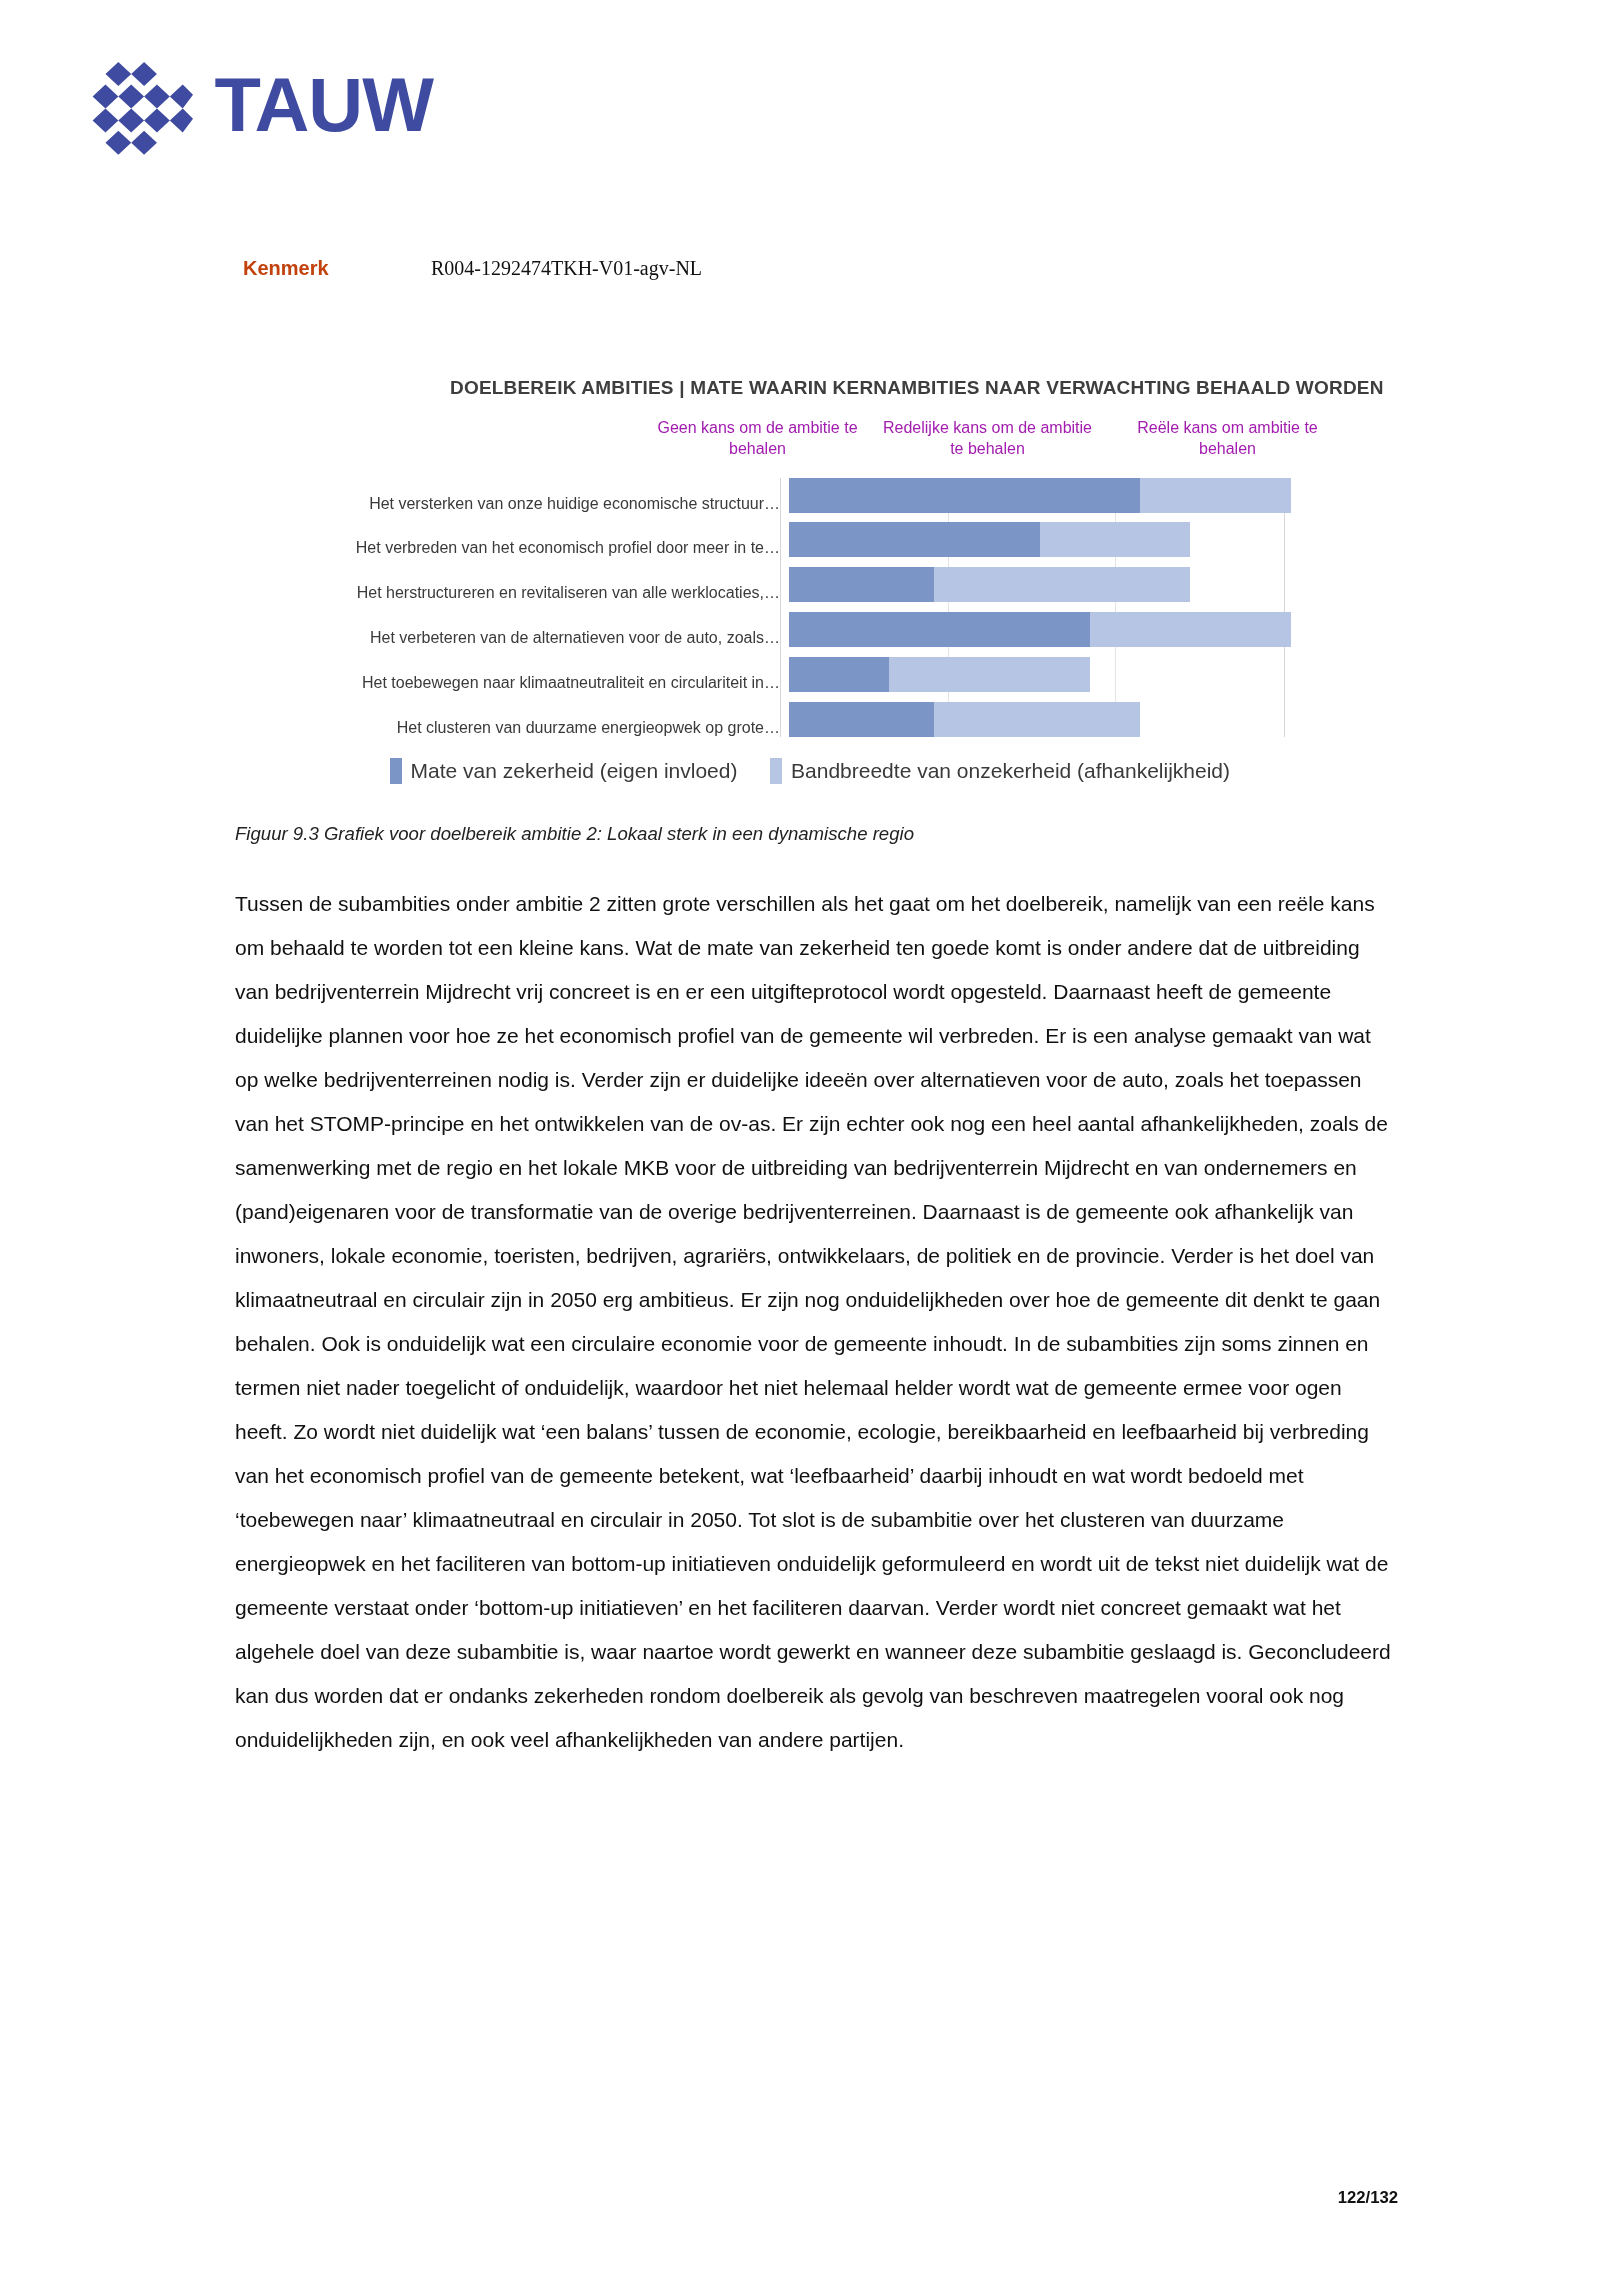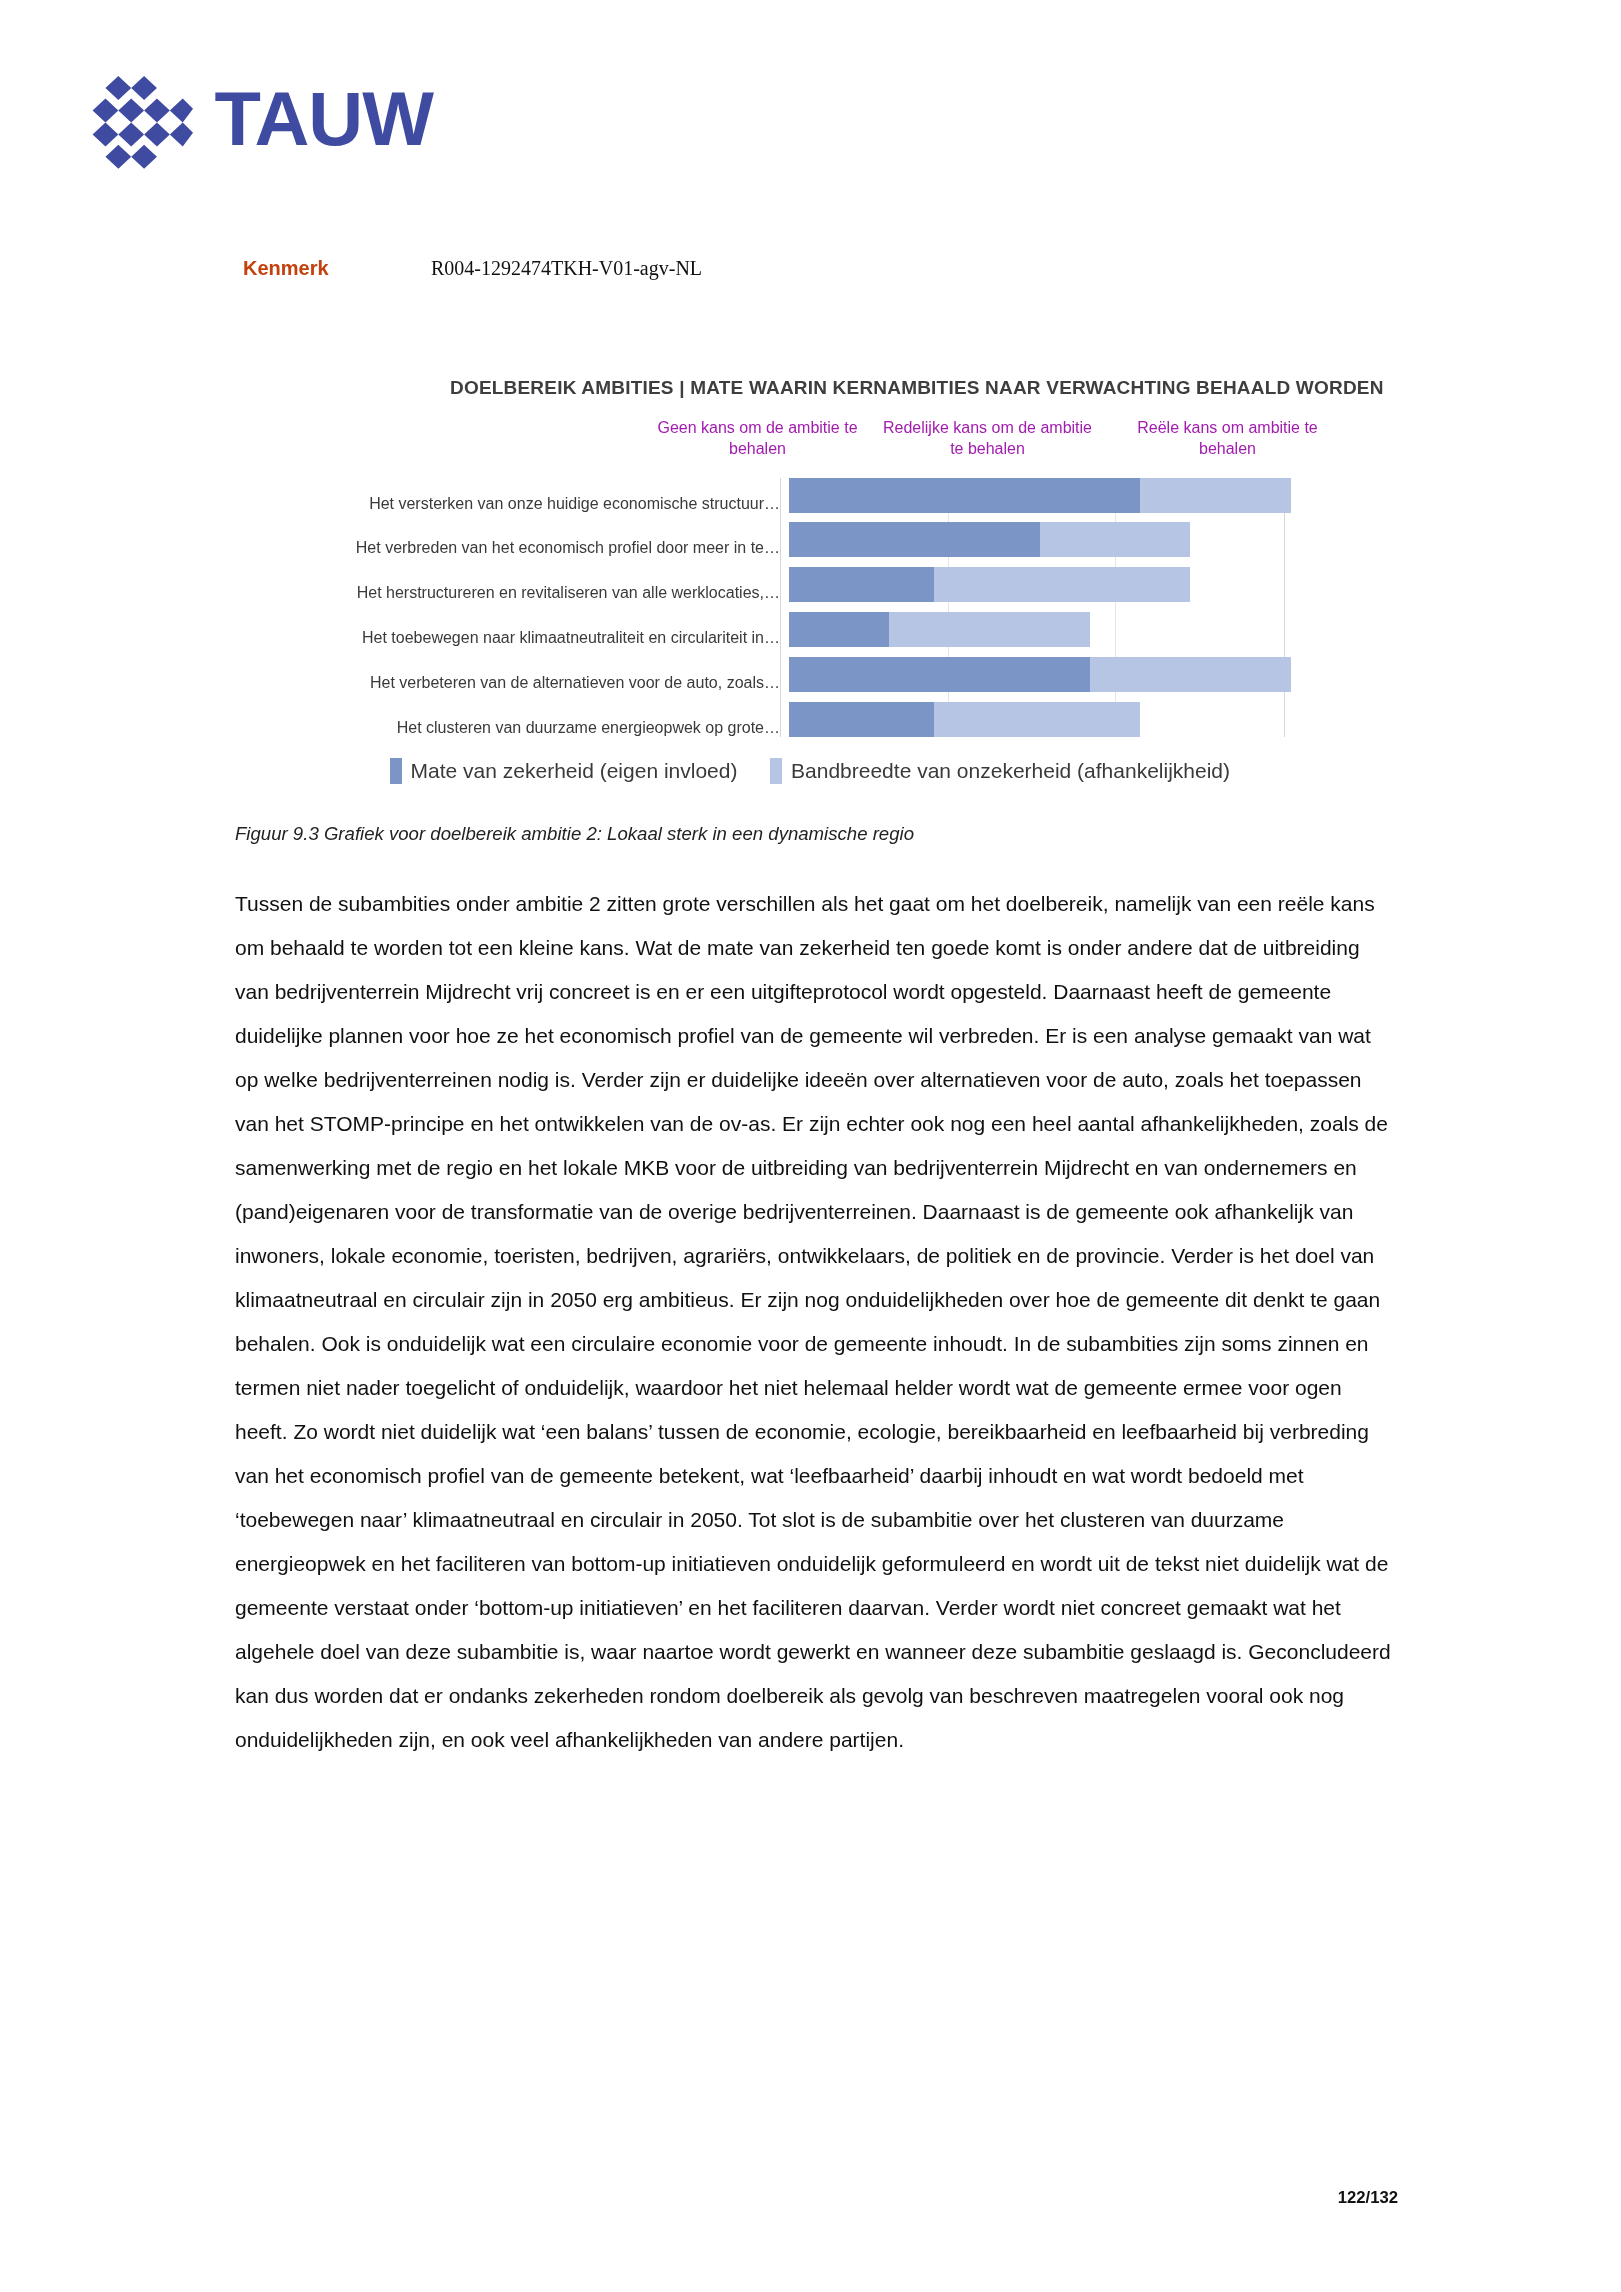--- a/index.html
+++ b/index.html
@@ -7,21 +7,21 @@
     width:1621px; height:2293px;
     background:#ffffff;
     font-family:"Liberation Sans", sans-serif;
     position:relative;
     overflow:hidden;
     -webkit-font-smoothing:antialiased;
   }
   .page { position:relative; width:1621px; height:2293px; }
 
   
-  .logo-block { position:absolute; left:90px; top:69px; display:flex; align-items:center;text-align:center; }
+  .logo-block { position:absolute; left:90px; top:55px; display:flex; align-items:center;text-align:center; }
   .logo-mark { width:103px; height:100px; flex:none; }
   .logo-word { font-family:"Liberation Sans", sans-serif; font-weight:bold;
     font-size:76px; letter-spacing:-1px; color:#3f4ba0; margin-left:21.6px;
     line-height:0.95; }
 
   
   .kenmerk-row { position:absolute; left:243px; top:257px; display:flex; }
   .kenmerk-label { font-size:20px; font-weight:bold; color:#c2410c; width:188px; }
   .kenmerk-value { font-size:20px; color:#111;font-family:Liberation Serif, serif; }
 
@@ -155,32 +155,32 @@
 
       <div class="row">
         <div class="cat">Het herstructureren en revitaliseren van alle werklocaties,…</div>
         <div class="bars">
           <div class="seg dark" style="width:29%;"></div>
           <div class="seg light" style="left:29%;width:51%;"></div>
         </div>
       </div>
 
       <div class="row">
+        <div class="cat">Het verbeteren van de alternatieven voor de auto, zoals…</div>
+        <div class="bars">
+          <div class="seg dark" style="width:60%;"></div>
+          <div class="seg light" style="left:60%;width:40%;"></div>
+        </div>
+      </div>
+
+      <div class="row">
         <div class="cat">Het toebewegen naar klimaatneutraliteit en circulariteit in…</div>
         <div class="bars">
           <div class="seg dark" style="width:20%;"></div>
           <div class="seg light" style="left:20%;width:40%;"></div>
-        </div>
-      </div>
-
-      <div class="row">
-        <div class="cat">Het verbeteren van de alternatieven voor de auto, zoals…</div>
-        <div class="bars">
-          <div class="seg dark" style="width:60%;"></div>
-          <div class="seg light" style="left:60%;width:40%;"></div>
         </div>
       </div>
 
       <div class="row">
         <div class="cat">Het clusteren van duurzame energieopwek op grote…</div>
         <div class="bars">
           <div class="seg dark" style="width:29%;"></div>
           <div class="seg light" style="left:29%;width:41%;"></div>
         </div>
       </div>

